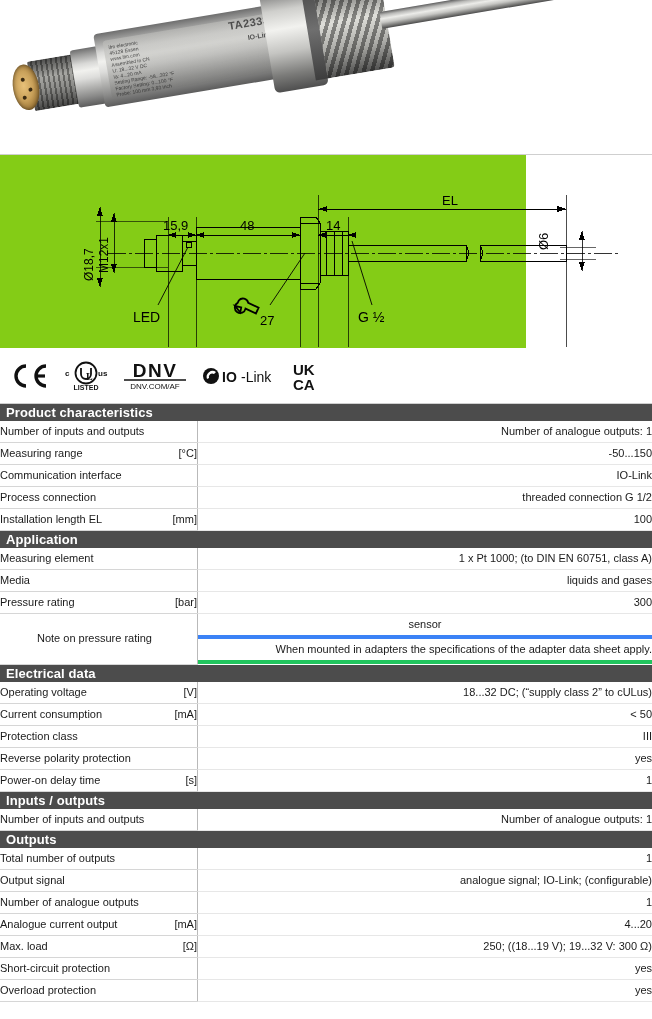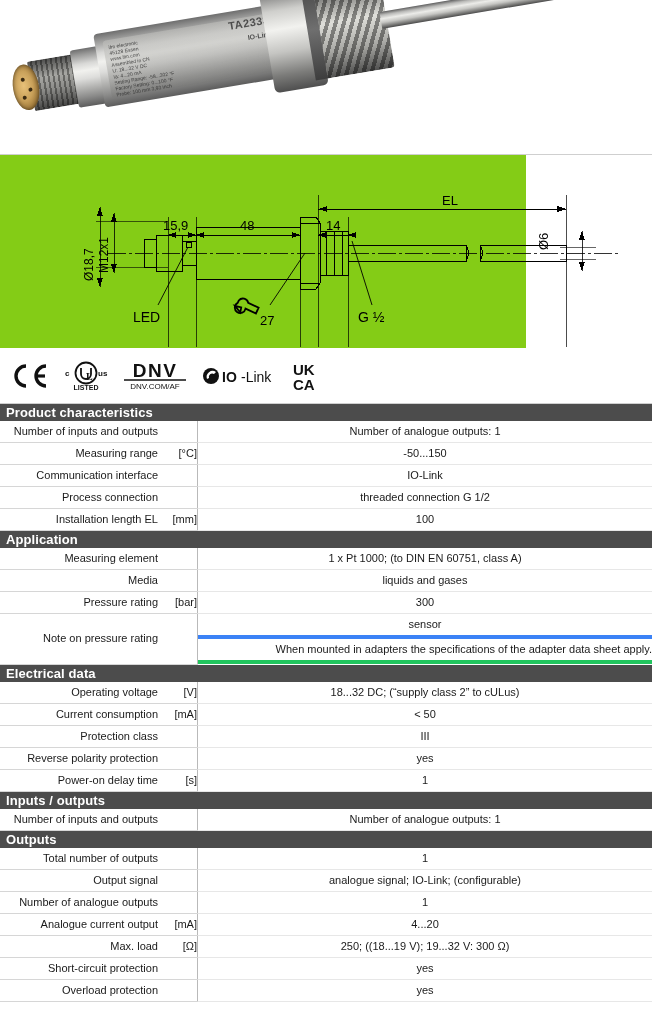--- a/index.html
+++ b/index.html
@@ -107,29 +107,29 @@
     letter-spacing:.1px;
   }
   table.spec{width:652px;border-collapse:collapse;table-layout:fixed;}
   table.spec td{
     font-size:11px;color:#1a1a1a;vertical-align:middle;
     padding:0;height:21px;line-height:21px;
   }
   td.lbl{
     width:158px;padding-left:6px;
     border-bottom:1px solid #d6d6d6;border-right:1px solid #ffffff;
-    text-align:right;white-space:nowrap;overflow:hidden;
+    text-align:left;white-space:nowrap;overflow:hidden;
   }
   td.unit{
     width:38px;padding-right:5px;text-align:right;
     border-bottom:1px solid #d6d6d6;border-right:1px solid #b9b9b9;
     white-space:nowrap;
   }
   td.val{
-    padding:0 6px;text-align:center;
+    padding:0 6px;text-align:right;
     border-bottom:1px solid #e7e7e7;
     white-space:nowrap;overflow:hidden;
   }
   tr.two td.lbl,tr.two td.unit{height:42px;padding-left:37px;}
   .val-line{height:21px;line-height:21px;border-bottom:1px solid #e7e7e7;text-align:center;}
   .val-line:last-child{border-bottom:1px solid #e7e7e7;}
   td.valstack{padding:0 6px;border-bottom:none;text-align:center;}
   td.valstack .val-line:first-child{border-bottom:4px solid #3b82f6;}
   td.valstack .val-line:last-child{border-bottom:4px solid #22c55e;text-align:right;}
 </style>

